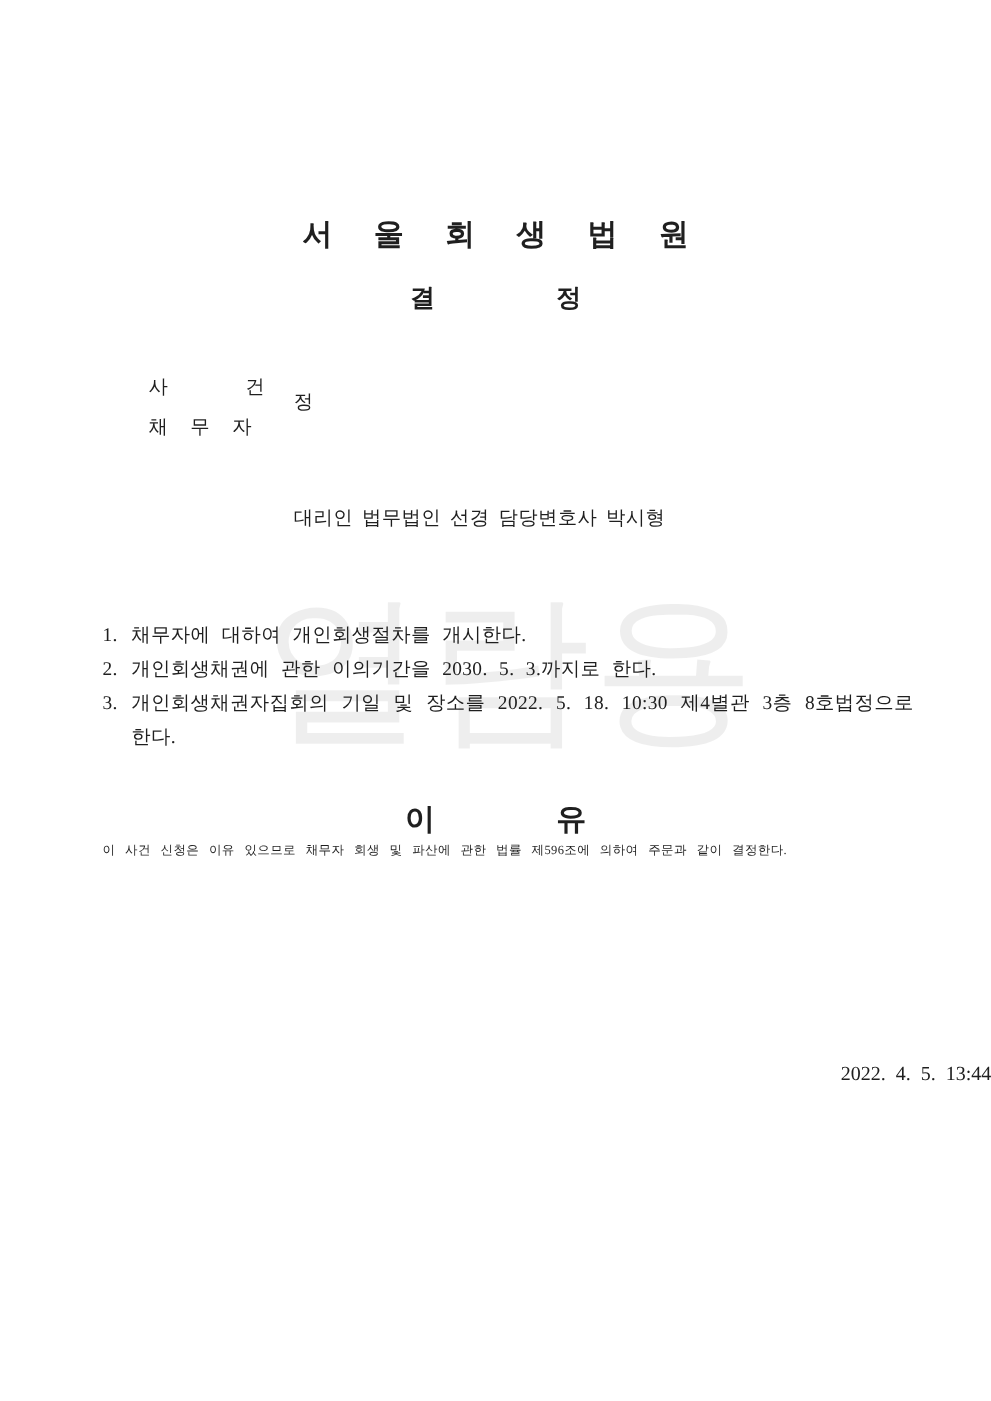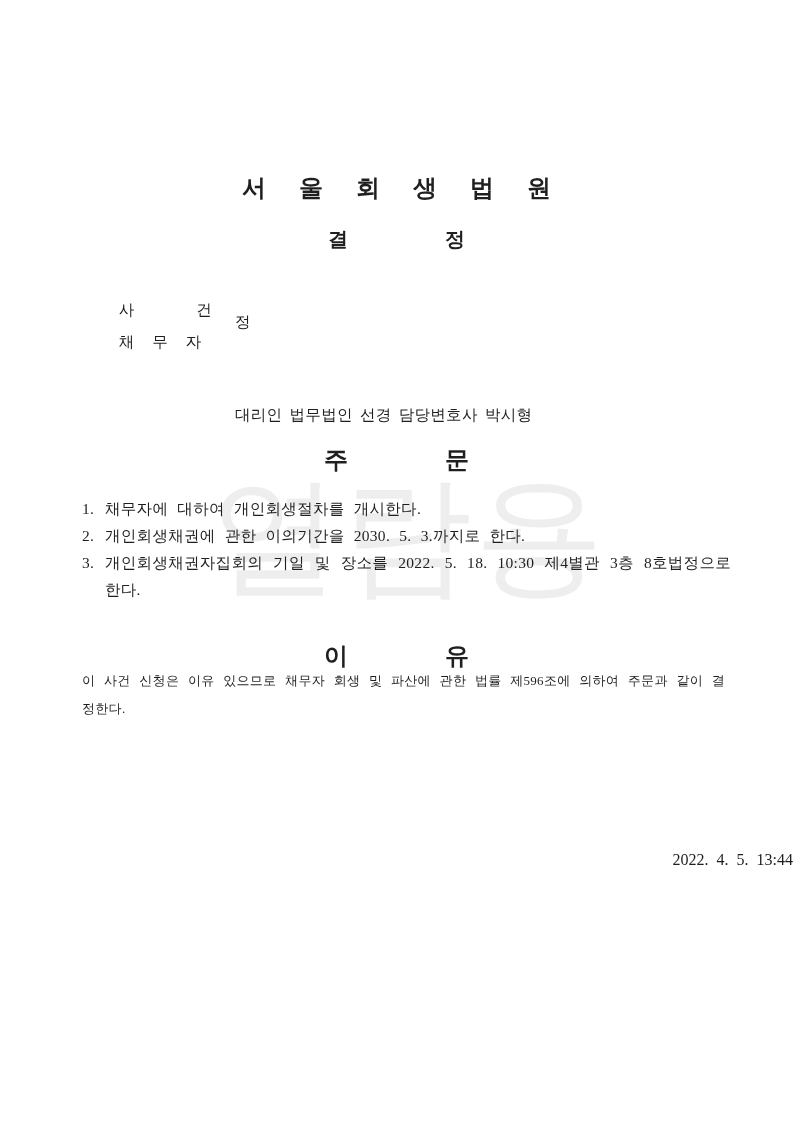--- a/index.html
+++ b/index.html
@@ -117,21 +117,21 @@
   }
   .order-item-text {
     flex: 1;
     text-align: justify;
   }
 
   .reason-body {
     left: 82px;
     right: 68px;
     top: 667px;
-    font-size: 13px;
+    font-size: 10px;
     line-height: 28px;
     word-spacing: 5px;
     letter-spacing: 0.3px;
     text-align: justify;
   }
 
   .datetime {
     left: 0; right: 0;
     top: 849px;
     text-align: right;
@@ -157,21 +157,20 @@
 
   <div class="abs body-text debtor-row">
     <span class="row-label label-debtor">채무자</span>
     <span class="value-col">정</span>
   </div>
 
   <div class="abs address-block">
     <div>대리인 법무법인 선경 담당변호사 박시형</div>
   </div>
 
-  <div class="abs section-heading order-heading">주문</div>
 
   <div class="abs order-list">
     <div class="order-item">
       <span class="order-item-number">1.</span>
       <span class="order-item-text">채무자에 대하여 개인회생절차를 개시한다.</span>
     </div>
     <div class="order-item">
       <span class="order-item-number">2.</span>
       <span class="order-item-text">개인회생채권에 관한 이의기간을 2030. 5. 3.까지로 한다.</span>
     </div>

